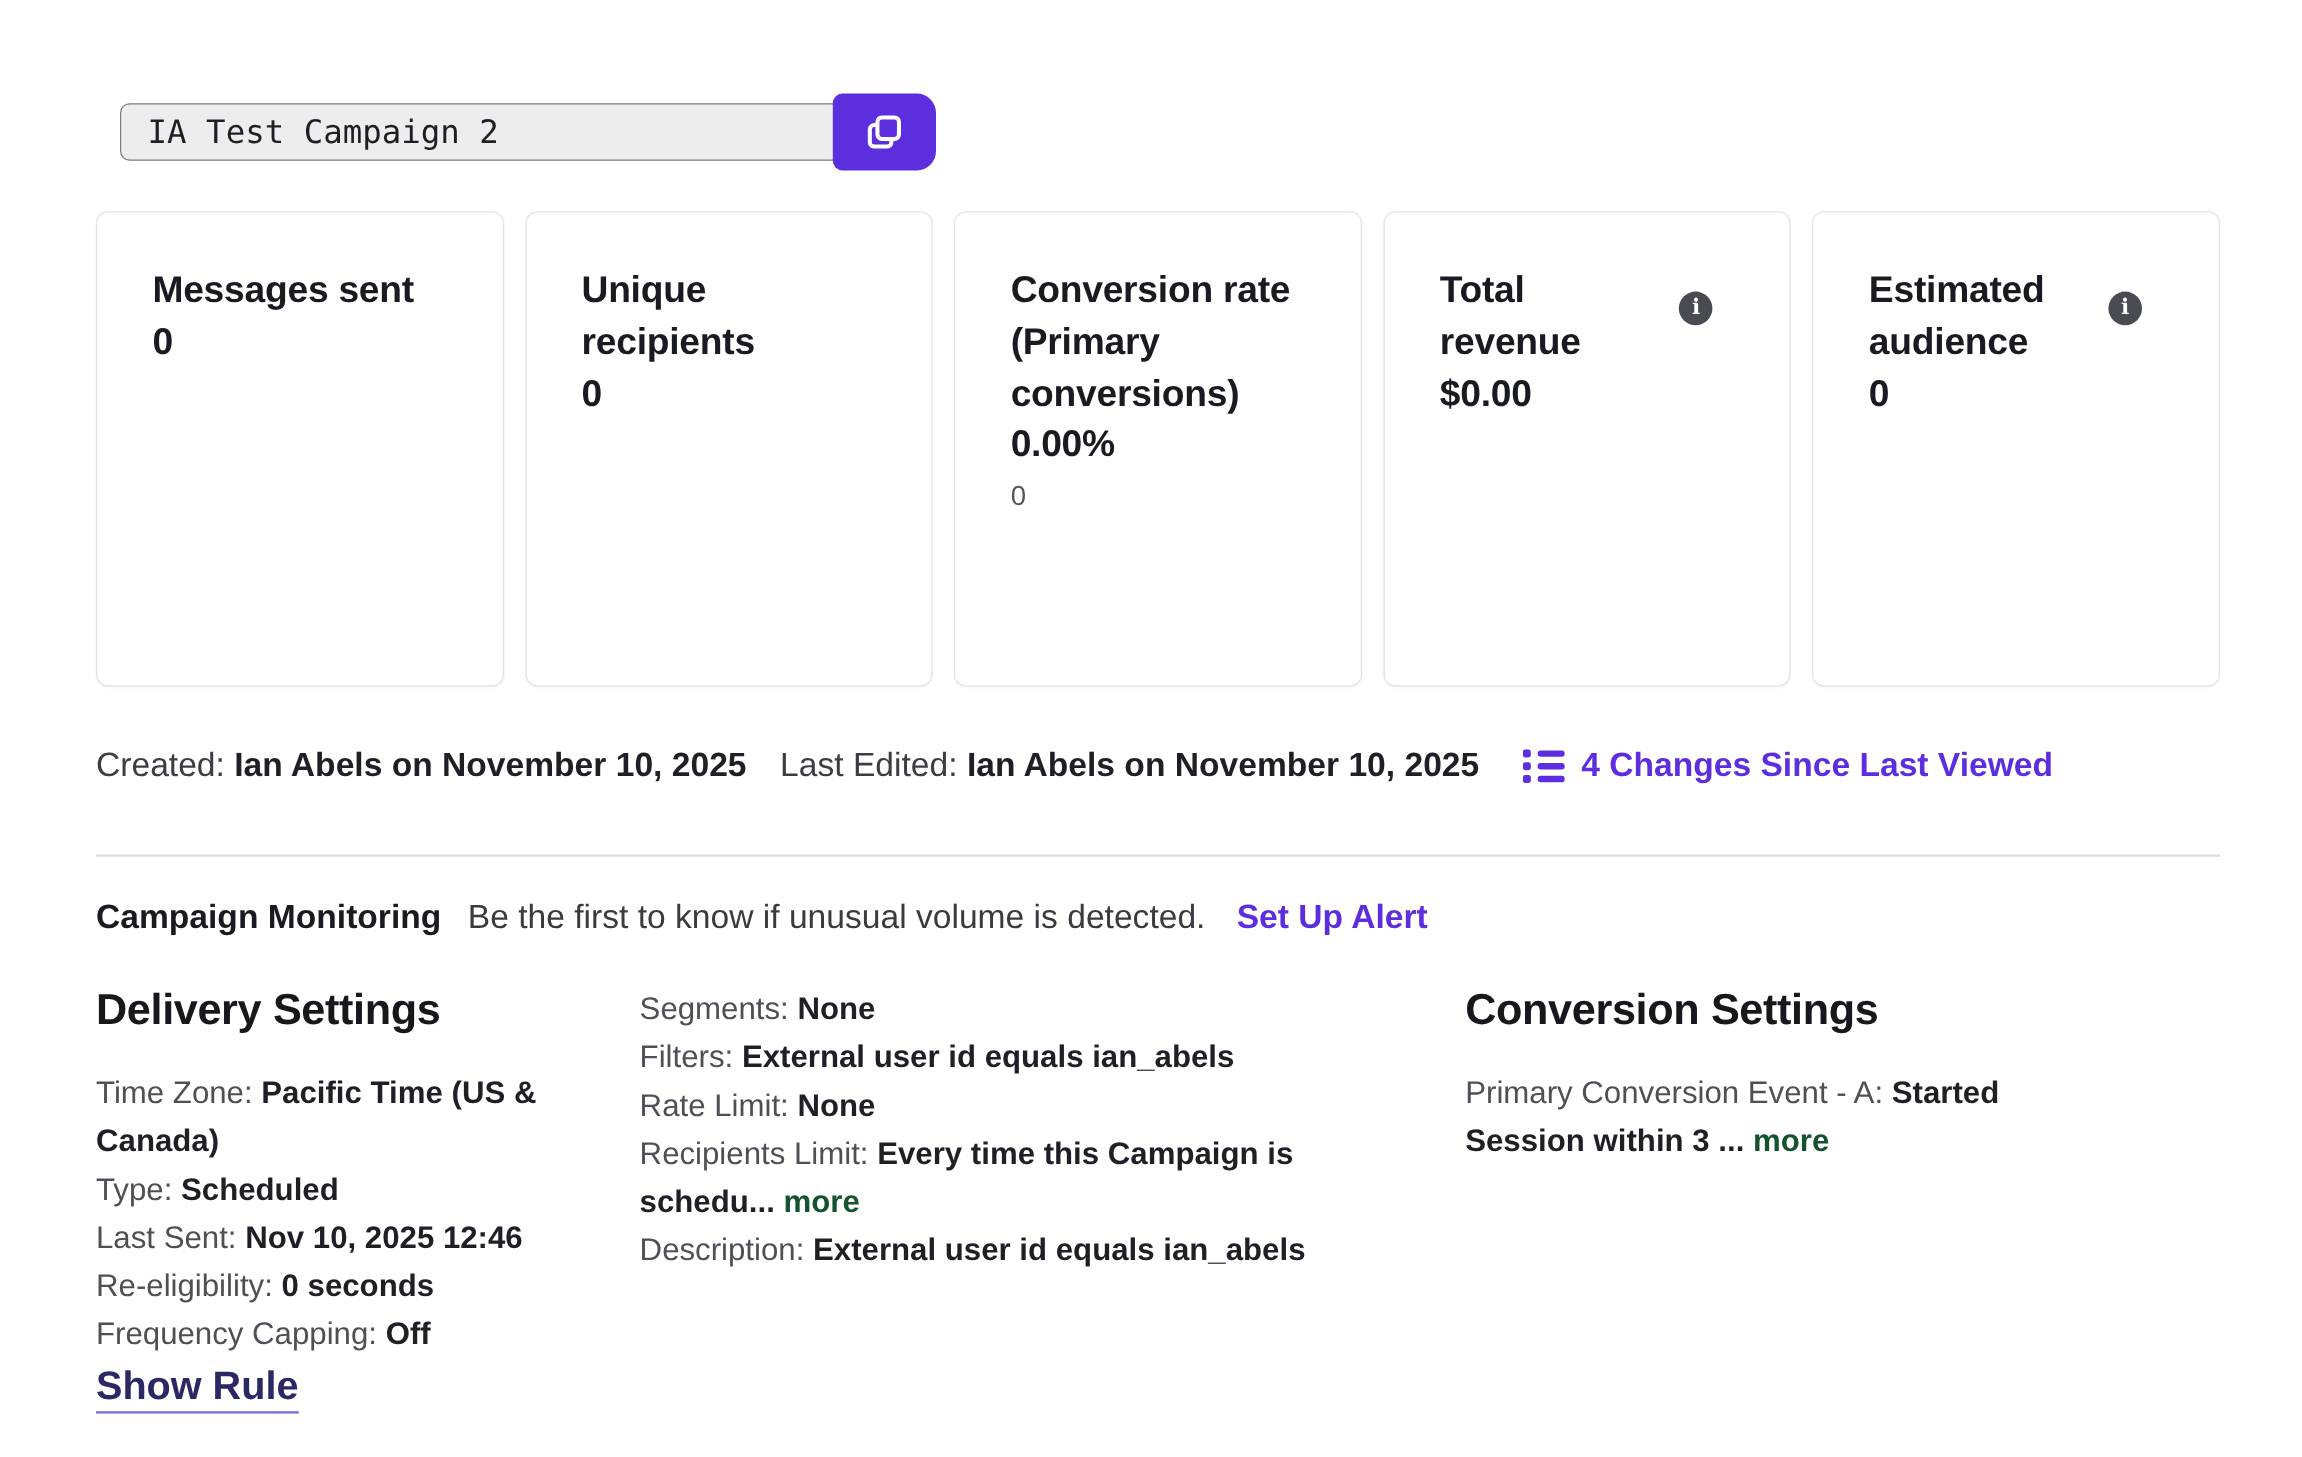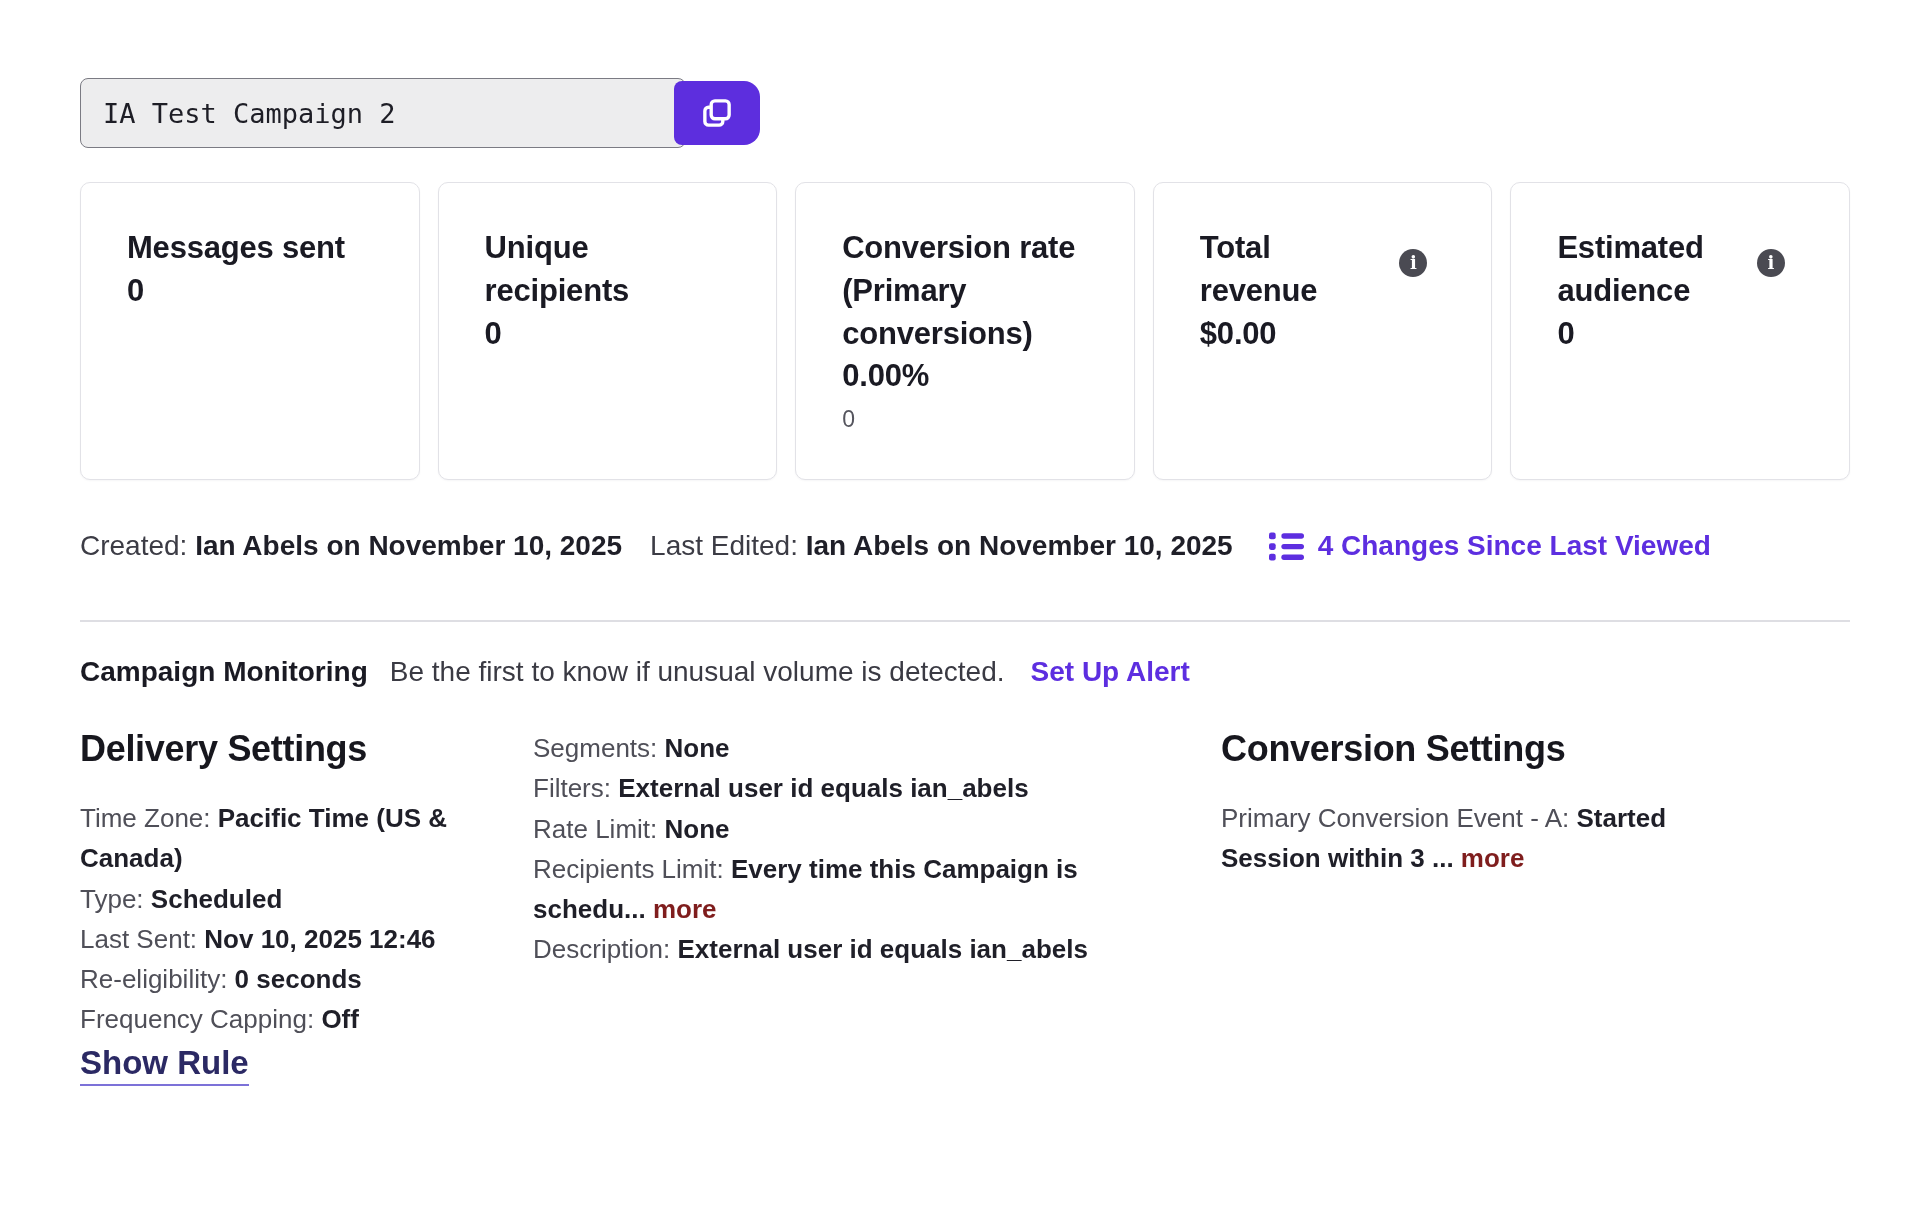--- a/index.html
+++ b/index.html
@@ -8,28 +8,29 @@
     width: 1918px; height: 1214px;
     font-family: "Liberation Sans", sans-serif;
     color: #1f1f28;
     overflow: hidden;
   }
   .page { padding: 78px 68px 0 80px; }
 
   
   .name-row { display: flex; align-items: center; margin-bottom: 34px; }
   .campaign-name {
-    width: 606px; height: 70px;
+    width: 606px; height: 48px;
     background: #ededee;
     border: 1.5px solid #7b7b83;
     border-radius: 8px;
     padding: 0 22px;
     font-family: "DejaVu Sans Mono", monospace;
     font-size: 27px; color: #1e1e26;
     outline: none;
+    margin-left: 20px;
   }
   .copy-btn {
     width: 86px; height: 64px;
     margin-left: -12px;
     border: none;
     background: #5d2ede;
     border-radius: 8px 16px 16px 8px;
     display: flex; align-items: center; justify-content: center;
     cursor: pointer;
     position: relative; z-index: 2;
@@ -37,21 +38,21 @@
 
   
   .cards {
     display: grid;
     grid-template-columns: repeat(5, 1fr);
     gap: 18px;
     margin-bottom: 50px;
   }
   .card {
     position: relative;
-    height: 298px;
+    height: 396px;
     background: #ffffff;
     border: 1.5px solid #e2e2e7;
     border-radius: 10px;
     padding: 44px 46px;
     box-shadow: 0 1px 2px rgba(30,30,40,0.04);
   }
   .card-title, .card-value {
     font-size: 31px; font-weight: 700; line-height: 1.38;
     color: #1a1a23; letter-spacing: -0.2px;
   }
@@ -93,21 +94,21 @@
     grid-template-columns: 385px 620px 540px;
     column-gap: 68px;
   }
   .settings-col h2 {
     font-size: 36px; font-weight: 700; color: #17171e;
     letter-spacing: -0.3px; margin-bottom: 28px;
   }
   .settings-col p { font-size: 26px; line-height: 1.55; margin: 0; }
   .row-label { color: #4f4f58; }
   .row-value { font-weight: 700; color: #1f1f28; }
-  .more-link { color: #7f1d1d; font-weight: 700; text-decoration: none; cursor: pointer; }
+  .more-link { color: #14532d; font-weight: 700; text-decoration: none; cursor: pointer; }
   .show-rule {
     display: inline-block; margin-top: 4px;
     font-size: 33px; font-weight: 700; color: #2b2964;
     text-decoration: none; border-bottom: 2.5px solid #7c71d8;
     padding-bottom: 2px; cursor: pointer;
   }
 </style>
 </head>
 <body>
 

